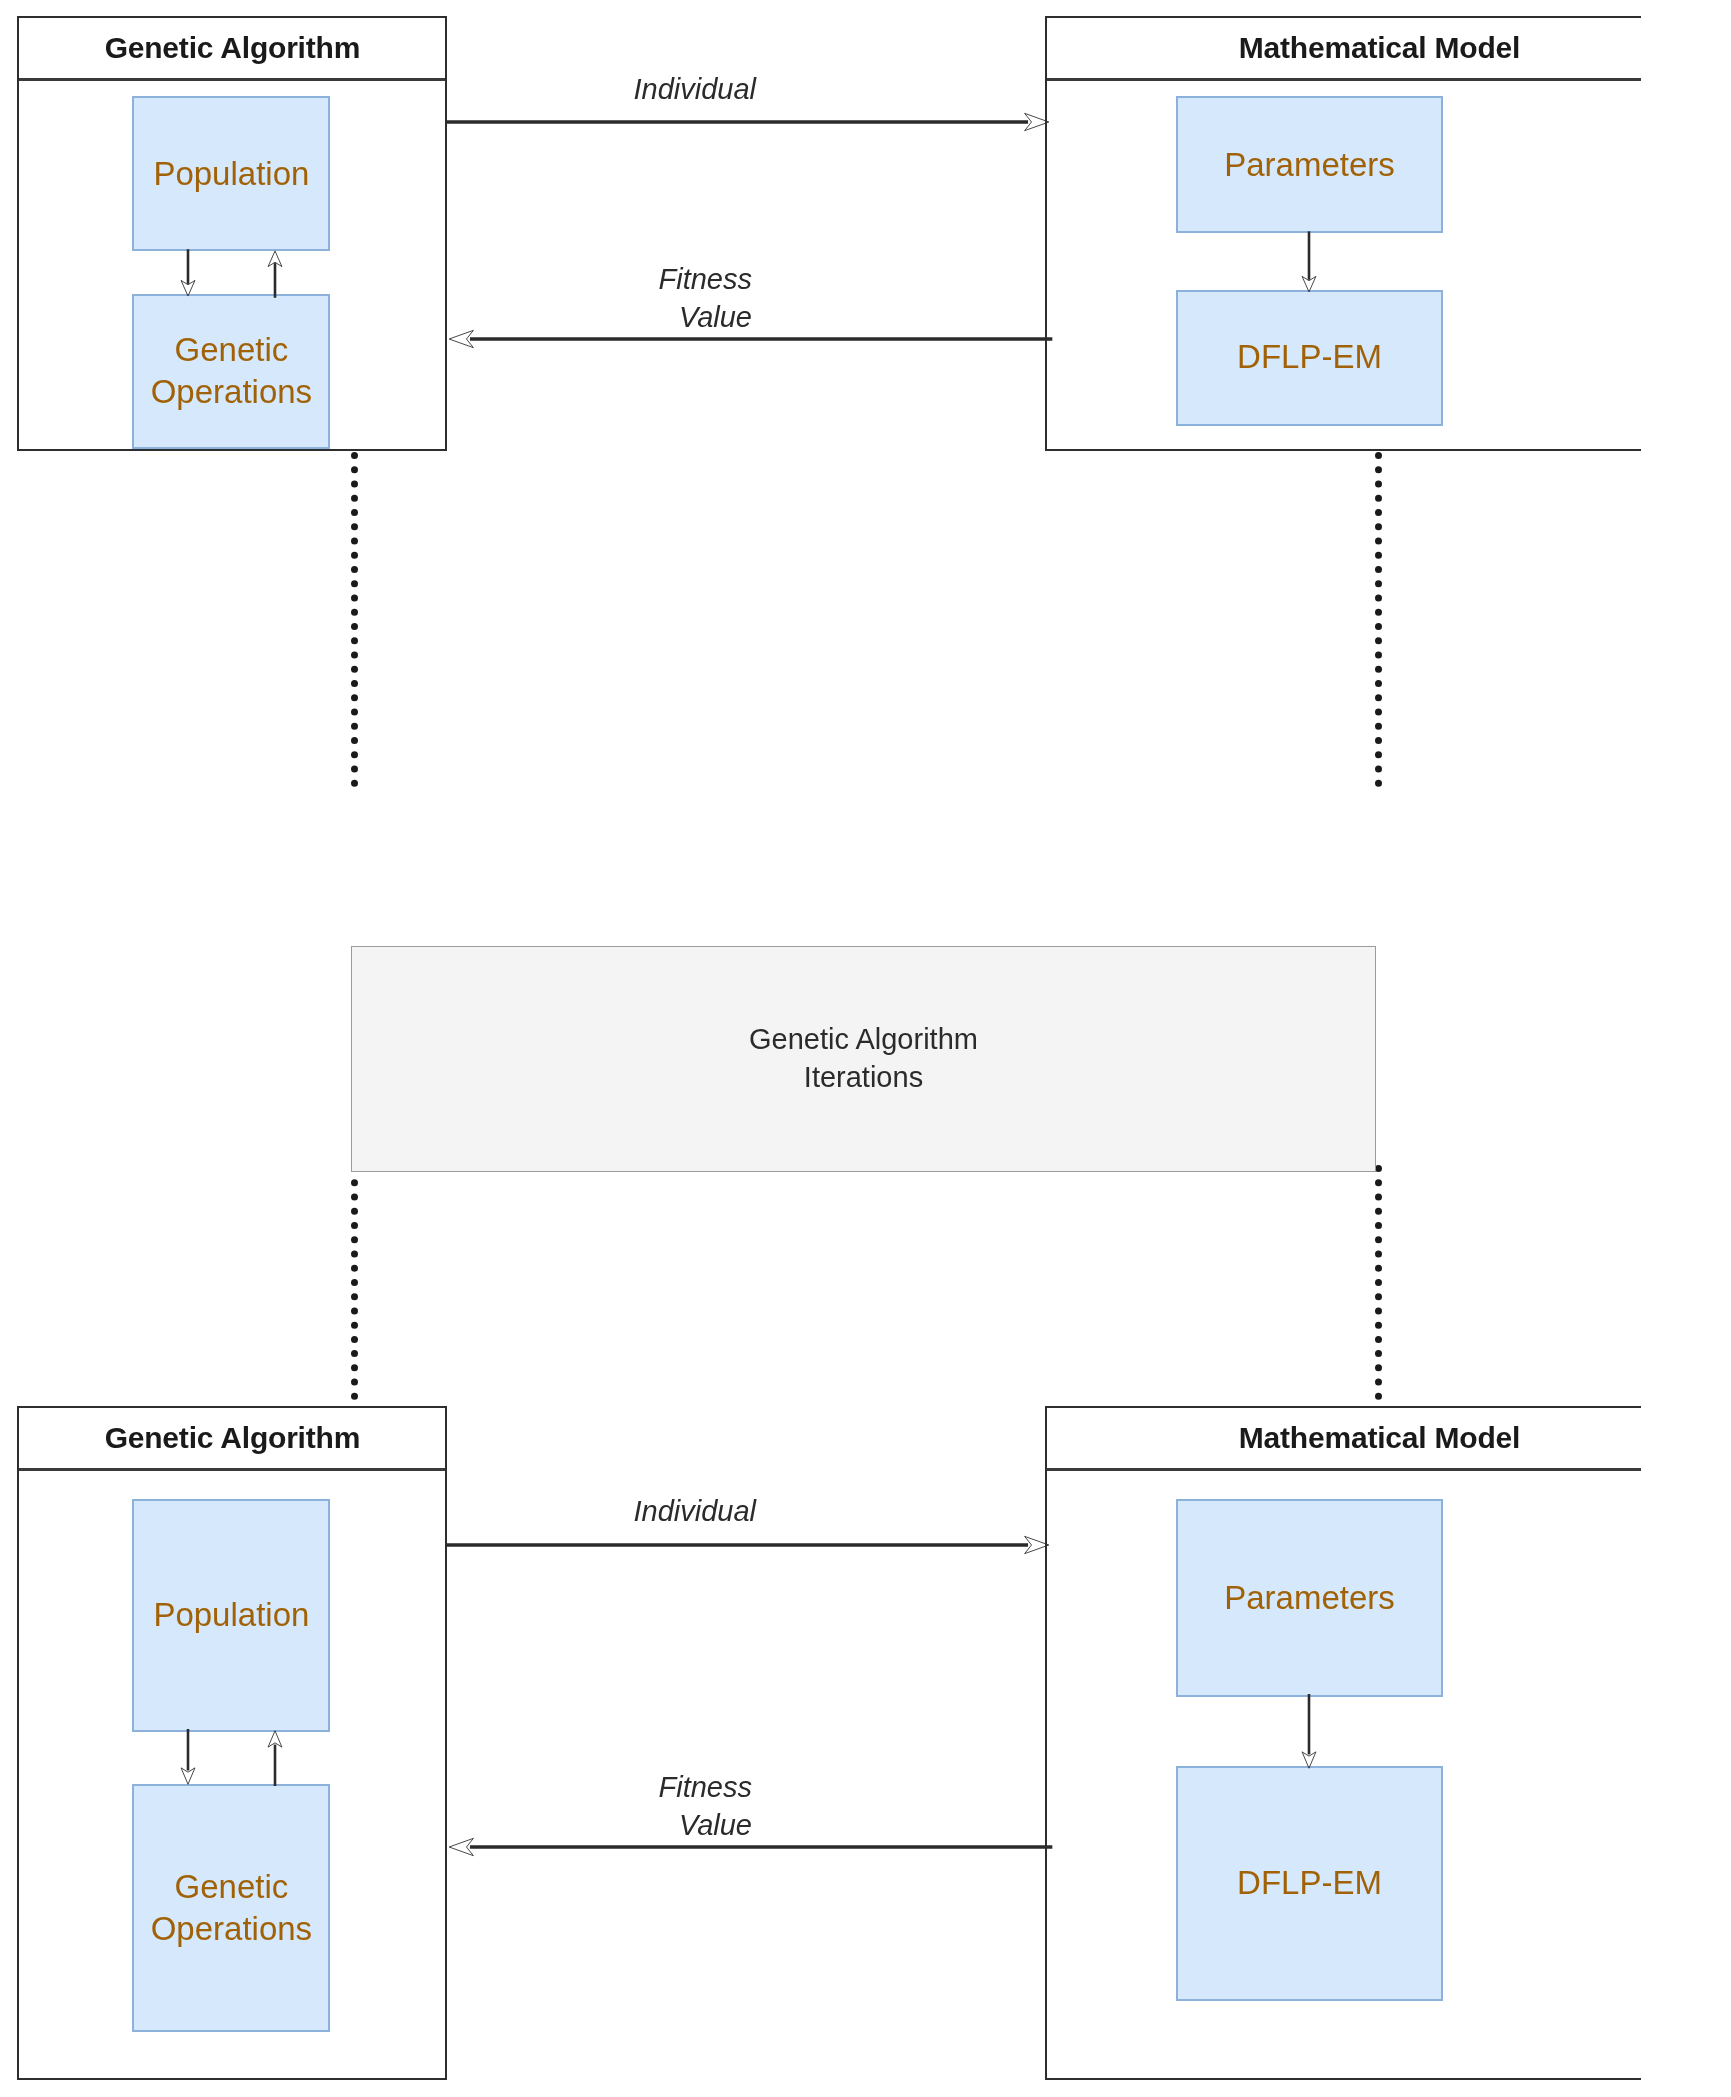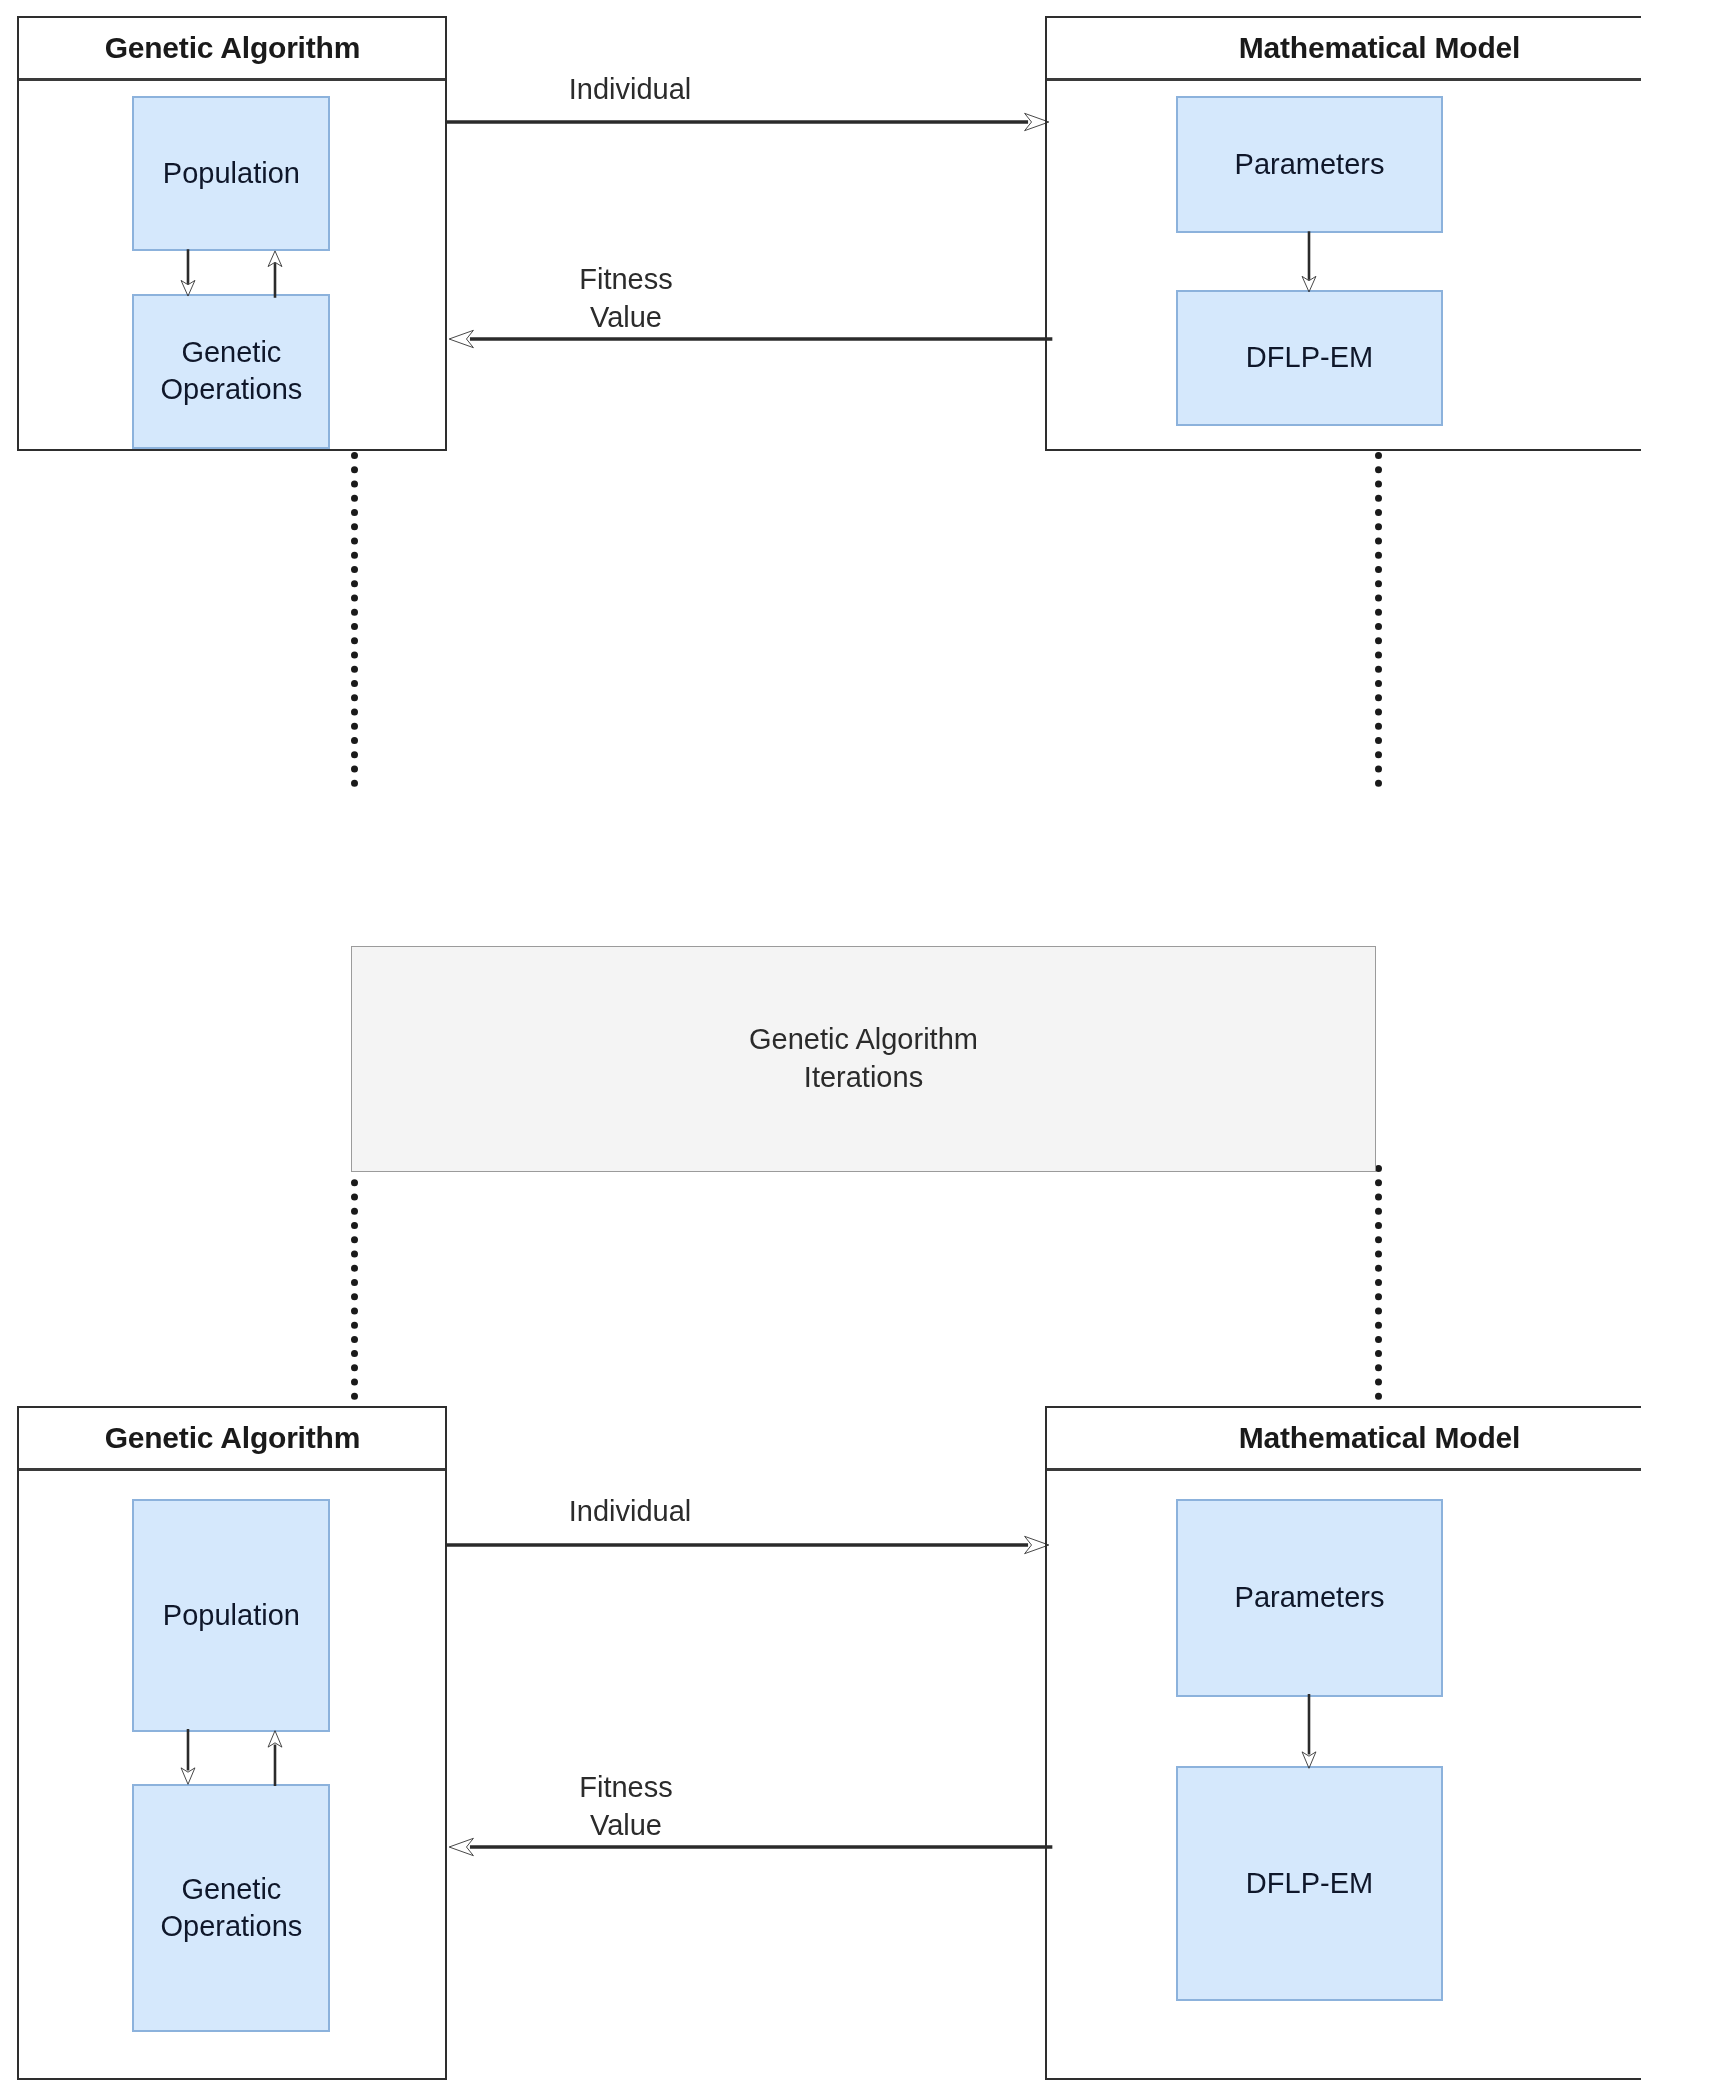--- a/index.html
+++ b/index.html
@@ -59,22 +59,22 @@
     position: absolute;
     box-sizing: border-box;
     background: #d5e8fc;
     border: 2.6px solid #8cb2dc;
     display: flex;
     align-items: center;
     justify-content: center;
     text-align: center;
   }
   .node-label {
-    font-size: 29px;
-    color: #0f172a;
+    font-size: 33px;
+    color: #a16207;
     line-height: 1.28;
     white-space: pre-line;
   }
 
   
   .iter-box {
     position: absolute;
     box-sizing: border-box;
     background: #f4f4f4;
     border: 1.7px solid #9b9b9b;
@@ -98,24 +98,25 @@
   .conn line, .conn path {
     stroke: #2b2b2b;
     fill: none;
   }
 
   
   .edge-label {
     position: absolute;
     font-size: 29px;
     color: #2b2b2b;
-    text-align: center;
+    text-align: right;
     line-height: 1.3;
     white-space: pre-line;
     background: transparent;
+    font-style: italic;
   }
 
   
   .dotline {
     position: absolute;
     width: 0;
     border-left: 7px dotted #1a1a1a;
   }
 </style>
 </head>

